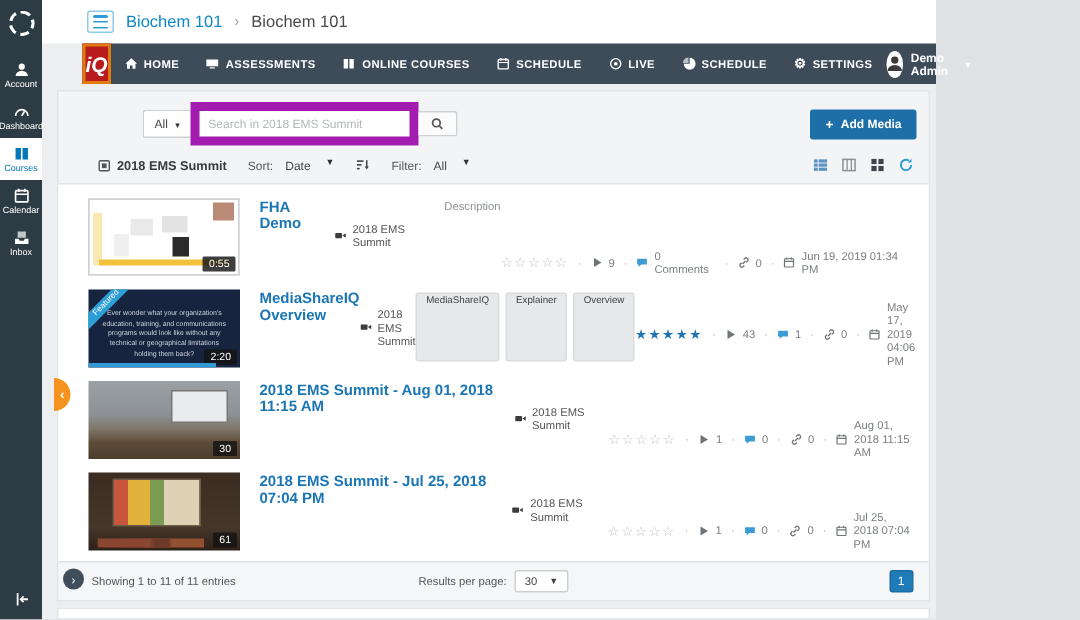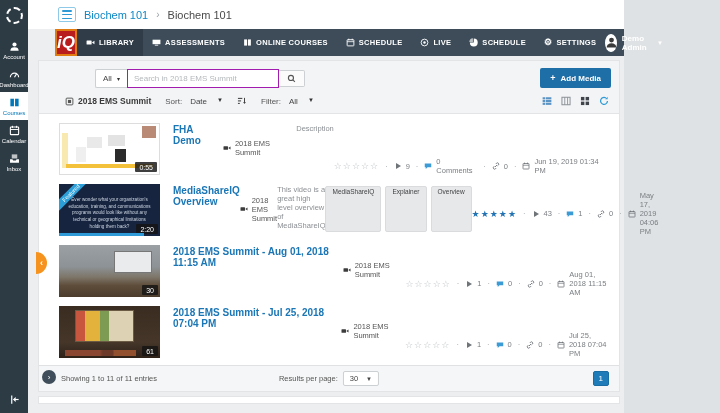--- a/index.html
+++ b/index.html
@@ -21,35 +21,35 @@
   #main{position:absolute;left:28px;top:0;width:596px;height:413px;background:#eceef0;}
   #topbar{height:29px;background:#fff;display:flex;align-items:center;gap:8px;padding-left:30px;font-size:11px;}
   .hamburger{width:18px;height:15px;border:1px solid #8ec9e8;border-radius:2px;padding:2px 3px;display:flex;flex-direction:column;justify-content:space-between;cursor:pointer;}
   .hamburger i{display:block;height:1.5px;background:#2e9bd6;border-radius:1px;}
   .crumb-course{color:#0e88c6;cursor:pointer;}
   .crumb-sep{color:#9aa2a8;font-size:10px;}
   .crumb-page{color:#4a4a4a;}
 
   
   #navbar{margin-left:27px;height:27px;background:#3e4c59;display:flex;align-items:stretch;color:#fff;}
-  .nav-logo{width:36px;background:#b91c1c;border:2px solid #e07b12;display:flex;align-items:center;justify-content:center;font-weight:bold;font-style:italic;font-size:17px;color:#fff;cursor:pointer;}
+  .nav-logo{width:36px;background:#b91c1c;border:2px solid #e07b12;display:flex;align-items:center;justify-content:center;font-weight:bold;font-style:italic;font-size:14px;color:#fff;cursor:pointer;}
   .nav-item{display:flex;align-items:center;gap:4px;padding:0 9px;font-size:7.5px;font-weight:bold;letter-spacing:.3px;cursor:pointer;white-space:nowrap;}
   .nav-item .icon{font-size:9px;}
   .nav-item.active{background:#303d49;}
   .nav-user{margin-left:auto;display:flex;align-items:center;gap:5px;padding-right:10px;cursor:pointer;}
   .avatar{width:18px;height:18px;border-radius:50%;background:#fff;display:flex;align-items:center;justify-content:center;overflow:hidden;}
   .avatar .icon{font-size:13px;color:#3a3a3a;}
   .nav-user-name{font-size:8px;font-weight:bold;}
   .nav-caret{font-size:7px;}
 
   
   #panel{margin:4px 4px 0 10px;background:#f3f4f6;border:1px solid #e2e4e6;}
   .search-row{display:flex;align-items:center;padding:7px 8px 7px 56px;}
   .scope-select{display:flex;align-items:center;gap:5px;background:#fff;border:1px solid #ccd0d2;border-right:none;border-radius:2px 0 0 2px;font-size:8px;color:#444;padding:4px 7px;cursor:pointer;}
-  .search-input{width:152px;border:1px solid #a21caf;font-size:8px;padding:4px 6px;outline:none;color:#555;font-family:"Liberation Sans",sans-serif;}
+  .search-input{width:152px;border:6px solid #a21caf;font-size:8px;padding:4px 6px;outline:none;color:#555;font-family:"Liberation Sans",sans-serif;}
   .search-input::placeholder{color:#b4b8bb;}
   .search-btn{border:1px solid #ccd0d2;border-left:none;background:#fbfbfb;border-radius:0 2px 2px 0;padding:3px 8px;cursor:pointer;display:flex;align-items:center;}
   .search-btn .icon{font-size:9px;color:#555;}
   .add-media-btn{margin-left:auto;background:#1e6ea7;color:#fff;border:none;border-radius:2px;font-size:8px;font-weight:bold;padding:5px 10px;display:flex;align-items:center;gap:5px;cursor:pointer;font-family:"Liberation Sans",sans-serif;}
   .add-media-btn .plus{font-size:9px;font-weight:bold;}
 
   .filter-row{display:flex;align-items:center;gap:6px;padding:1px 10px 7px 26px;font-size:8px;color:#4c4c4c;}
   .collection{display:flex;align-items:center;gap:4px;font-size:8.5px;font-weight:bold;color:#3a3a3a;}
   .collection .icon{font-size:9px;color:#555;}
   .flabel{color:#555;margin-left:8px;}
@@ -185,28 +185,27 @@
         <i></i>
       </span>
     <span class="crumb-course">Biochem 101</span>
     <span class="crumb-sep">›</span>
     <span class="crumb-page">Biochem 101</span>
   </div>
 
   <div id="navbar">
     <span class="nav-logo">iQ</span>
     <span style="display:flex;align-items:stretch;">
-        <span class="nav-item active">
+        <span class="nav-item">
           <span class="icon ">
             <svg viewBox="0 0 16 16" fill="currentColor">
-              <rect x="1" y="4.5" width="9" height="7" rx="1"></rect>
-              <path d="M10.5 8l4.5-3v6z"></path>
-            </svg>
-          </span>
-          <span>LIBRARY</span>
+              <path d="M8 1.5 15 8h-2v6h-3.5v-4h-3v4H3V8H1z"></path>
+            </svg>
+          </span>
+          <span>HOME</span>
         </span>
         <span class="nav-item">
           <span class="icon ">
             <svg viewBox="0 0 16 16" fill="currentColor">
               <path d="M1 3h14v8H1z"></path>
               <path d="M5 12h6v1.5H5z"></path>
             </svg>
           </span>
           <span>ASSESSMENTS</span>
         </span>
@@ -419,21 +418,20 @@
             <a class="title">MediaShareIQ Overview</a>
             <div class="channel">
               <span class="icon ">
                 <svg viewBox="0 0 16 16" fill="currentColor">
                   <rect x="1" y="4.5" width="9" height="7" rx="1"></rect>
                   <path d="M10.5 8l4.5-3v6z"></path>
                 </svg>
               </span>
               <span>2018 EMS Summit</span>
             </div>
-            <div class="desc">This video is a great high level overview of MediaShareIQ</div>
             <div class="tags">
               <span class="tag">MediaShareIQ</span>
               <span class="tag">Explainer</span>
               <span class="tag">Overview</span>
             </div>
             <div class="stats">
               <span class="stars"><span class="star filled">★</span><span class="star filled">★</span><span class="star filled">★</span><span class="star filled">★</span><span class="star filled">★</span></span>
               <span class="sep">·</span>
               <span class="icon ">
                 <svg viewBox="0 0 16 16" fill="currentColor">

